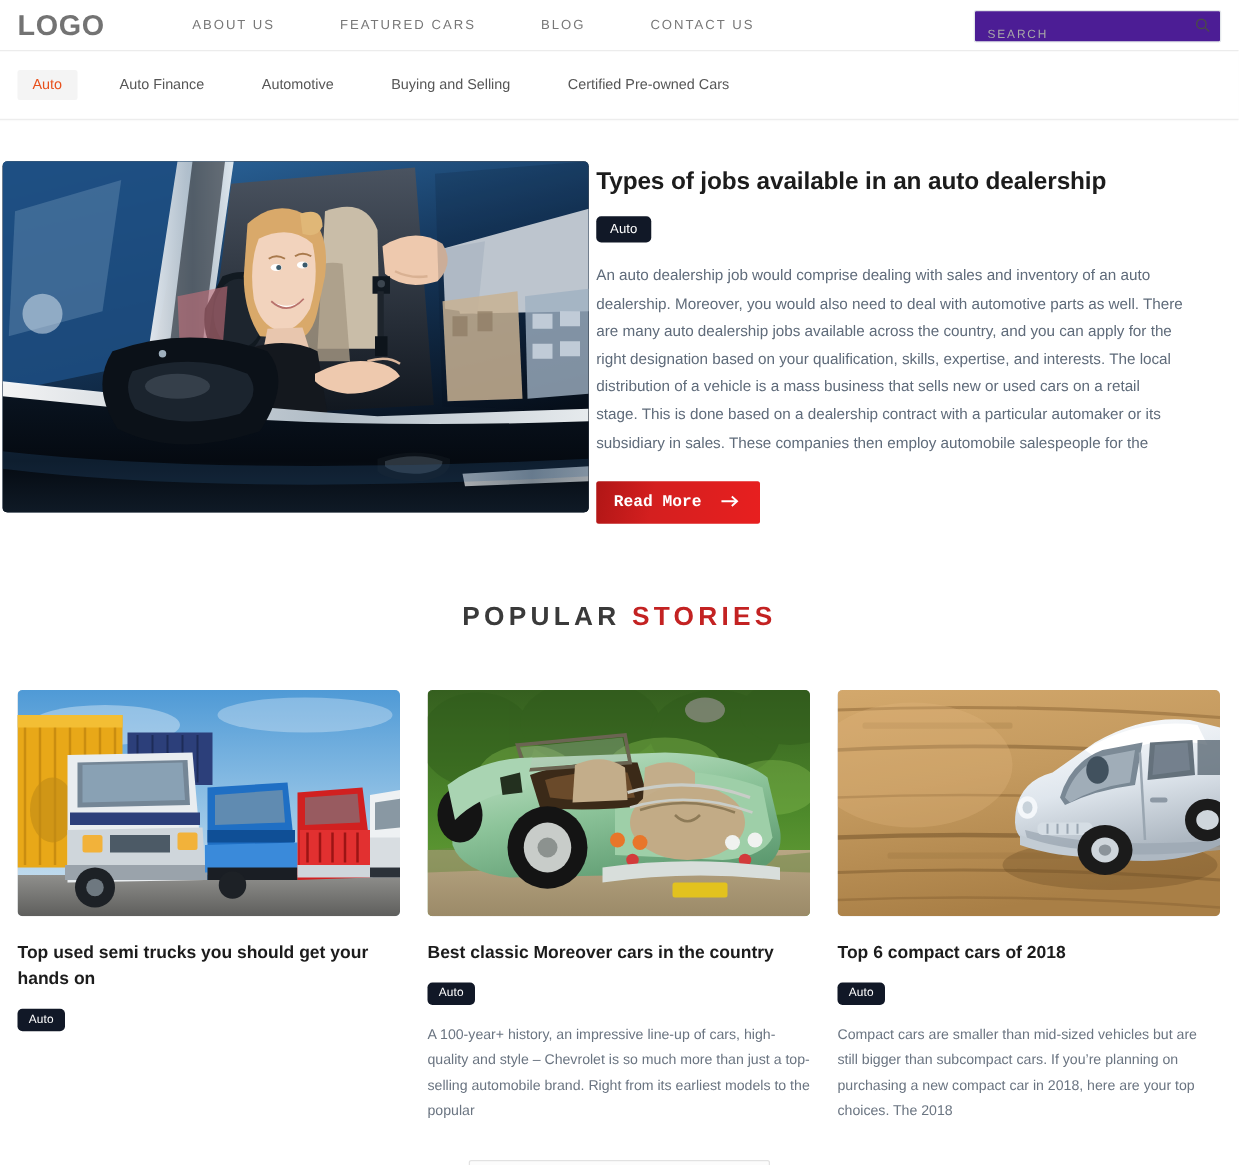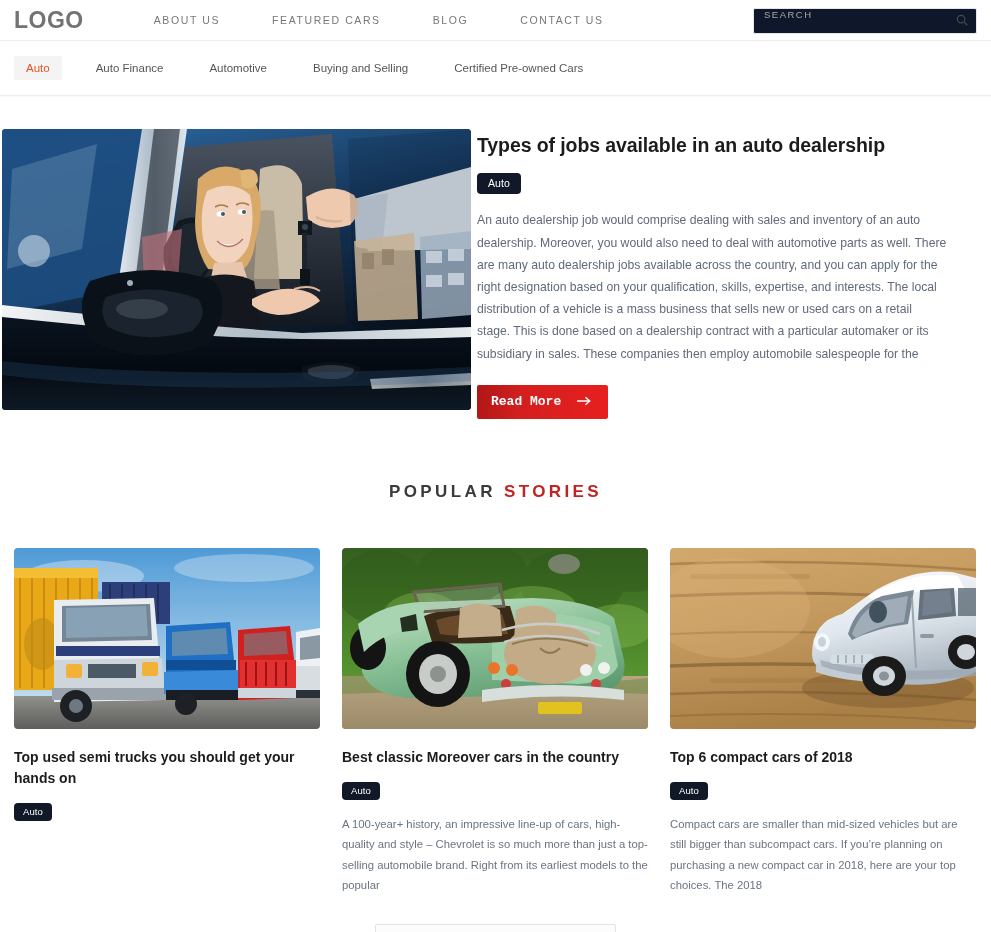--- a/index.html
+++ b/index.html
@@ -42,27 +42,27 @@
     color: #777777;
     text-decoration: none;
     padding: 0 26px;
     white-space: nowrap;
     font-weight: 400;
   }
   .search-wrap {
     position: absolute;
     right: 14px;
     top: 8px;
-    width: 224px;
+    width: 198px;
     height: 26px;
     border: 1px solid #e3e7ea;
     border-radius: 2px;
     display: flex;
-    align-items: flex-start;
-    background: #0f172a;
+    align-items: flex-end;
+    background: #4c1d95;
   }
   .search-input {
     flex: 1;
     border: none;
     outline: none;
     font-size: 9.5px;
     letter-spacing: 1.5px;
     color: #9a9a9a;
     padding-left: 10px;
     background: transparent;
@@ -158,21 +158,21 @@
     cursor: pointer;
     font-family: Liberation Mono, monospace;
     justify-content: space-between;
   }
   .readmore .arrow { display: flex; align-items: center; }
 
   
   .section-title {
     text-align: center;
     margin-top: 63px;
-    font-size: 17px;
+    font-size: 21px;
     font-weight: 700;
     letter-spacing: 3.4px;
   }
   .section-title .dark { color: #3a3a3a; }
   .section-title .red { color: #c32222; }
 
   .cards {
     display: flex;
     gap: 22px;
     padding: 0 14px;

